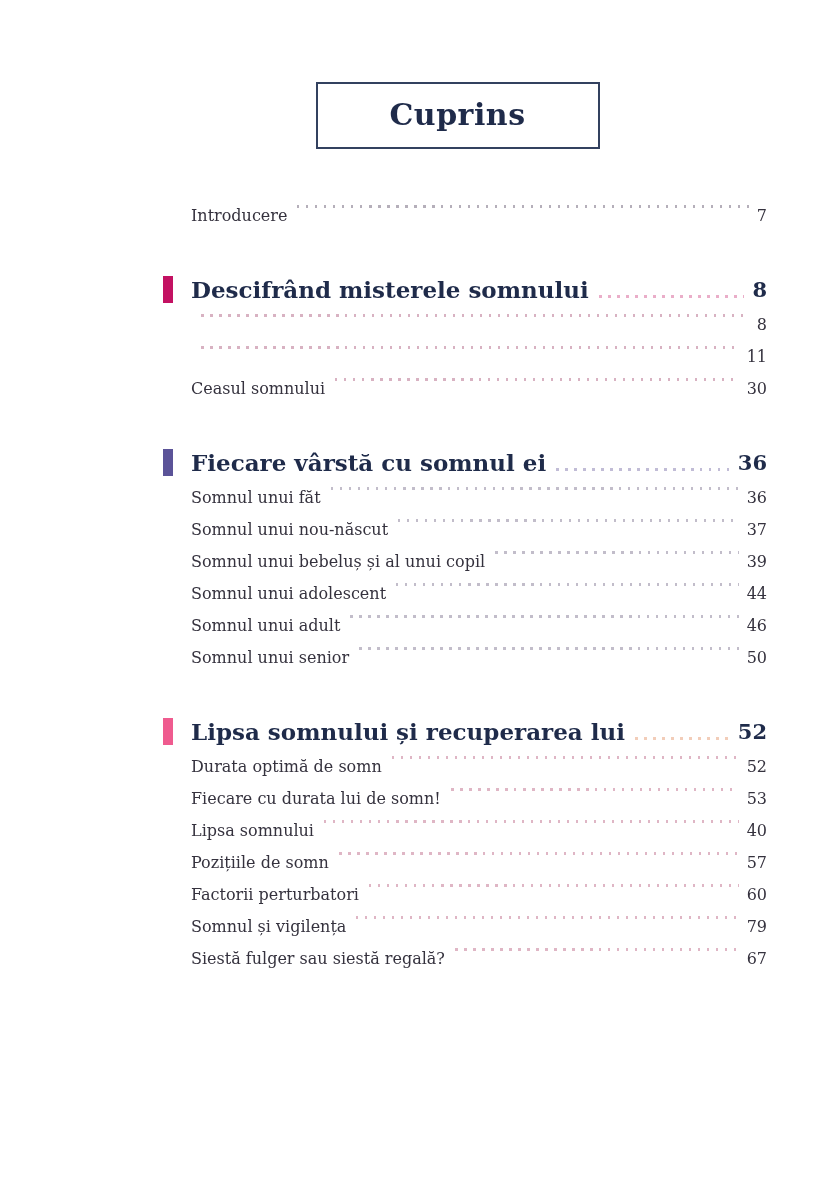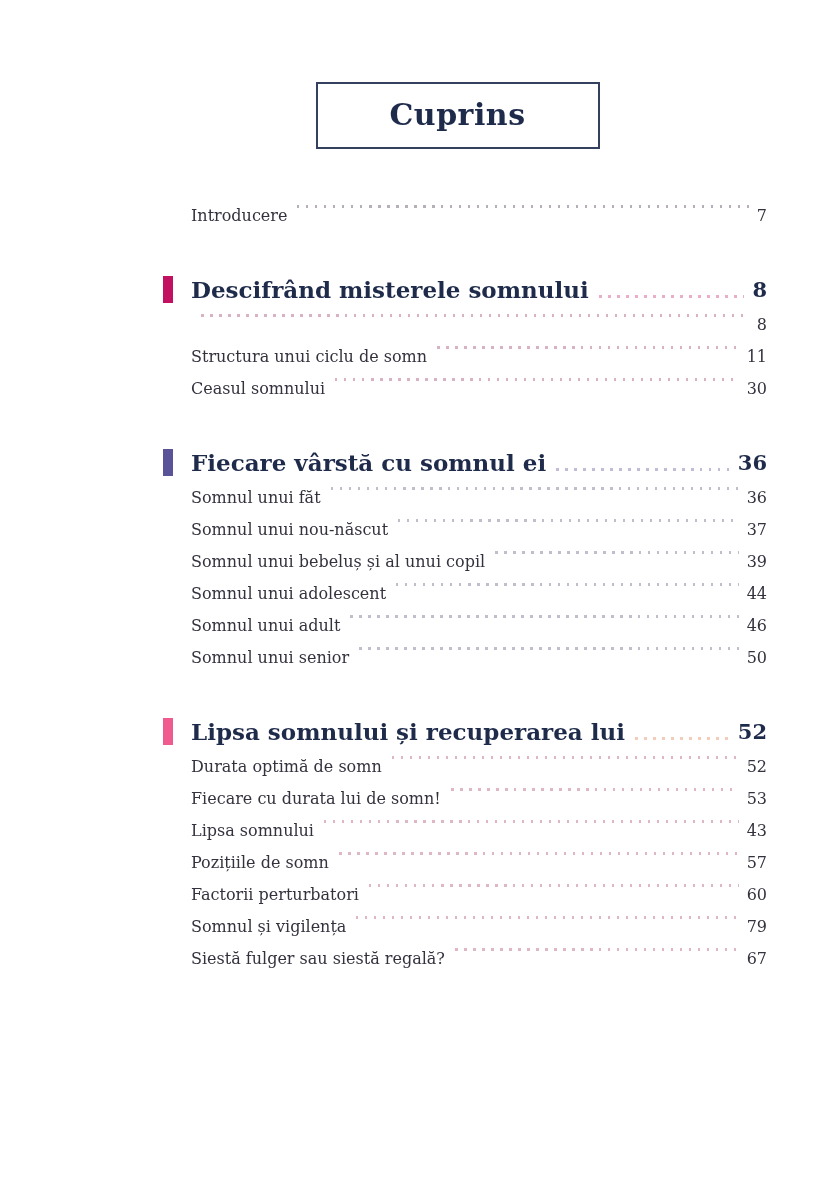--- a/index.html
+++ b/index.html
@@ -107,21 +107,20 @@
         <span class="bar"></span>
         <span class="label">Descifrând misterele somnului</span>
         <span class="leader"></span>
         <span class="pagenum">8</span>
       </div>
       <div class="row">
         <span class="leader"></span>
         <span class="pagenum">8</span>
       </div>
       <div class="row">
-        <span class="label">Structura unui ciclu de somn</span>
         <span class="leader"></span>
         <span class="pagenum">11</span>
       </div>
       <div class="row">
         <span class="label">Ceasul somnului</span>
         <span class="leader"></span>
         <span class="pagenum">30</span>
       </div>
     </div>
 
@@ -177,21 +176,21 @@
         <span class="pagenum">52</span>
       </div>
       <div class="row">
         <span class="label">Fiecare cu durata lui de somn!</span>
         <span class="leader"></span>
         <span class="pagenum">53</span>
       </div>
       <div class="row">
         <span class="label">Lipsa somnului</span>
         <span class="leader"></span>
-        <span class="pagenum">43</span>
+        <span class="pagenum">40</span>
       </div>
       <div class="row">
         <span class="label">Pozițiile de somn</span>
         <span class="leader"></span>
         <span class="pagenum">57</span>
       </div>
       <div class="row">
         <span class="label">Factorii perturbatori</span>
         <span class="leader"></span>
         <span class="pagenum">60</span>

